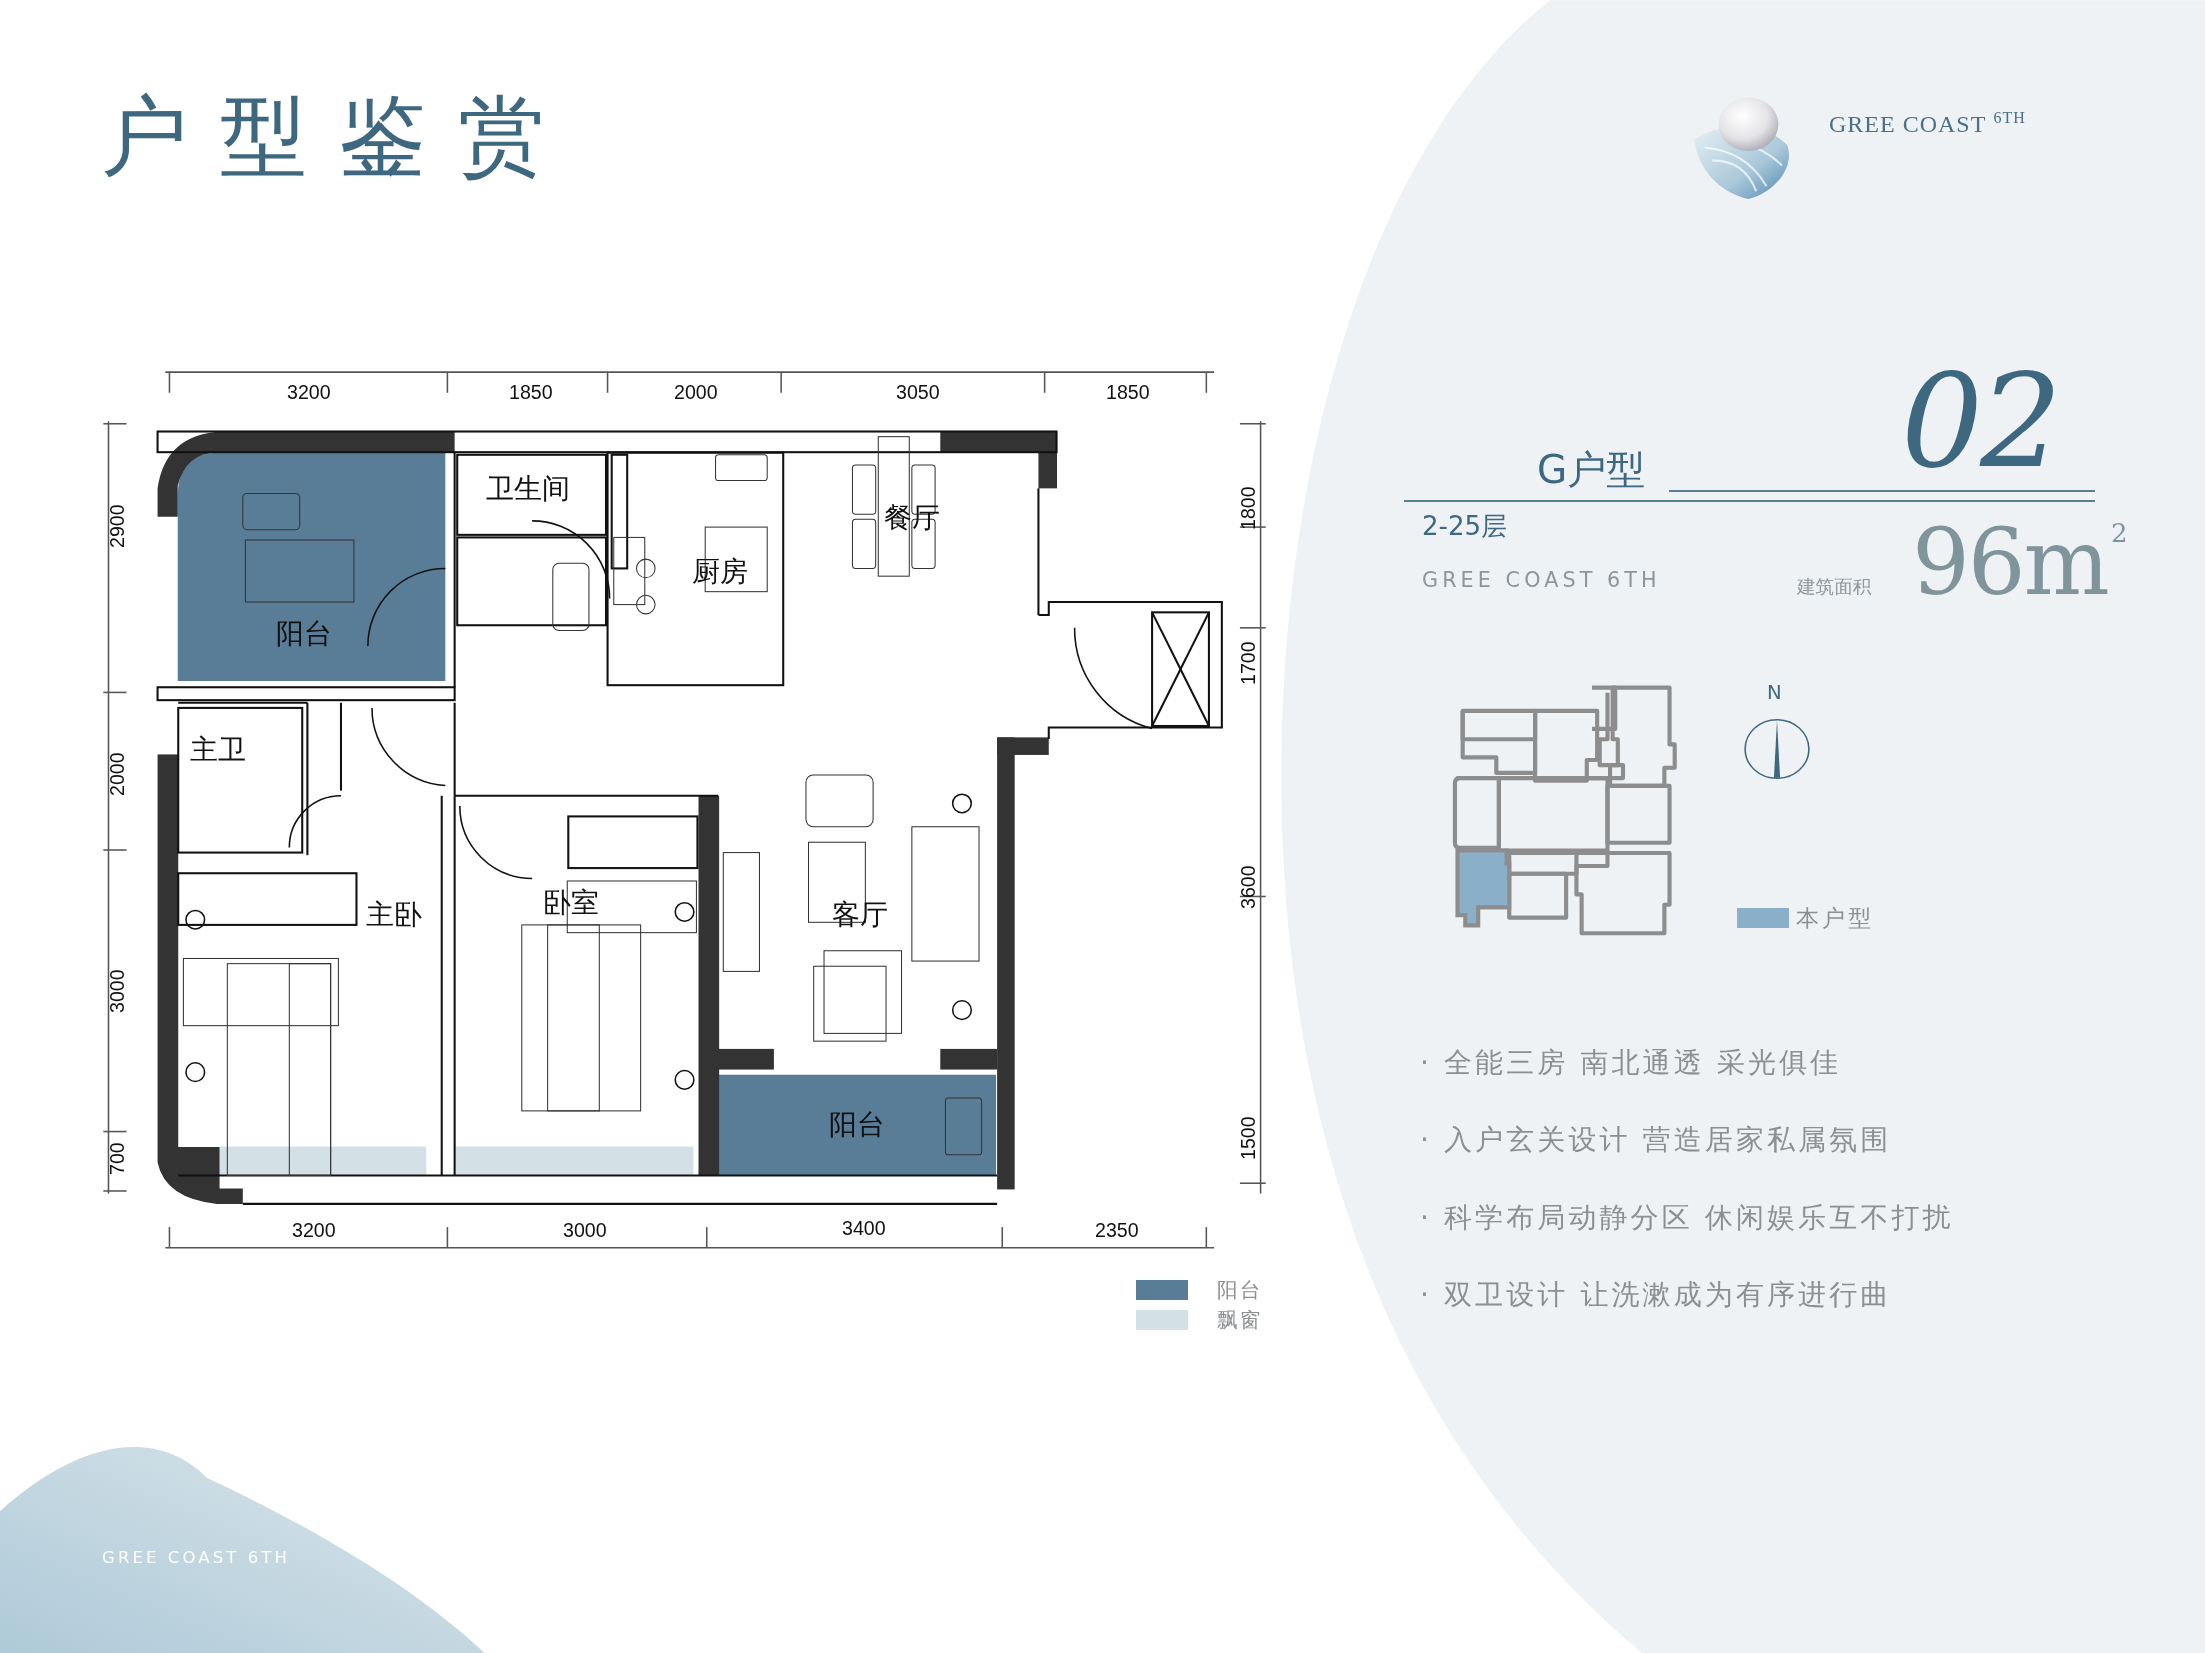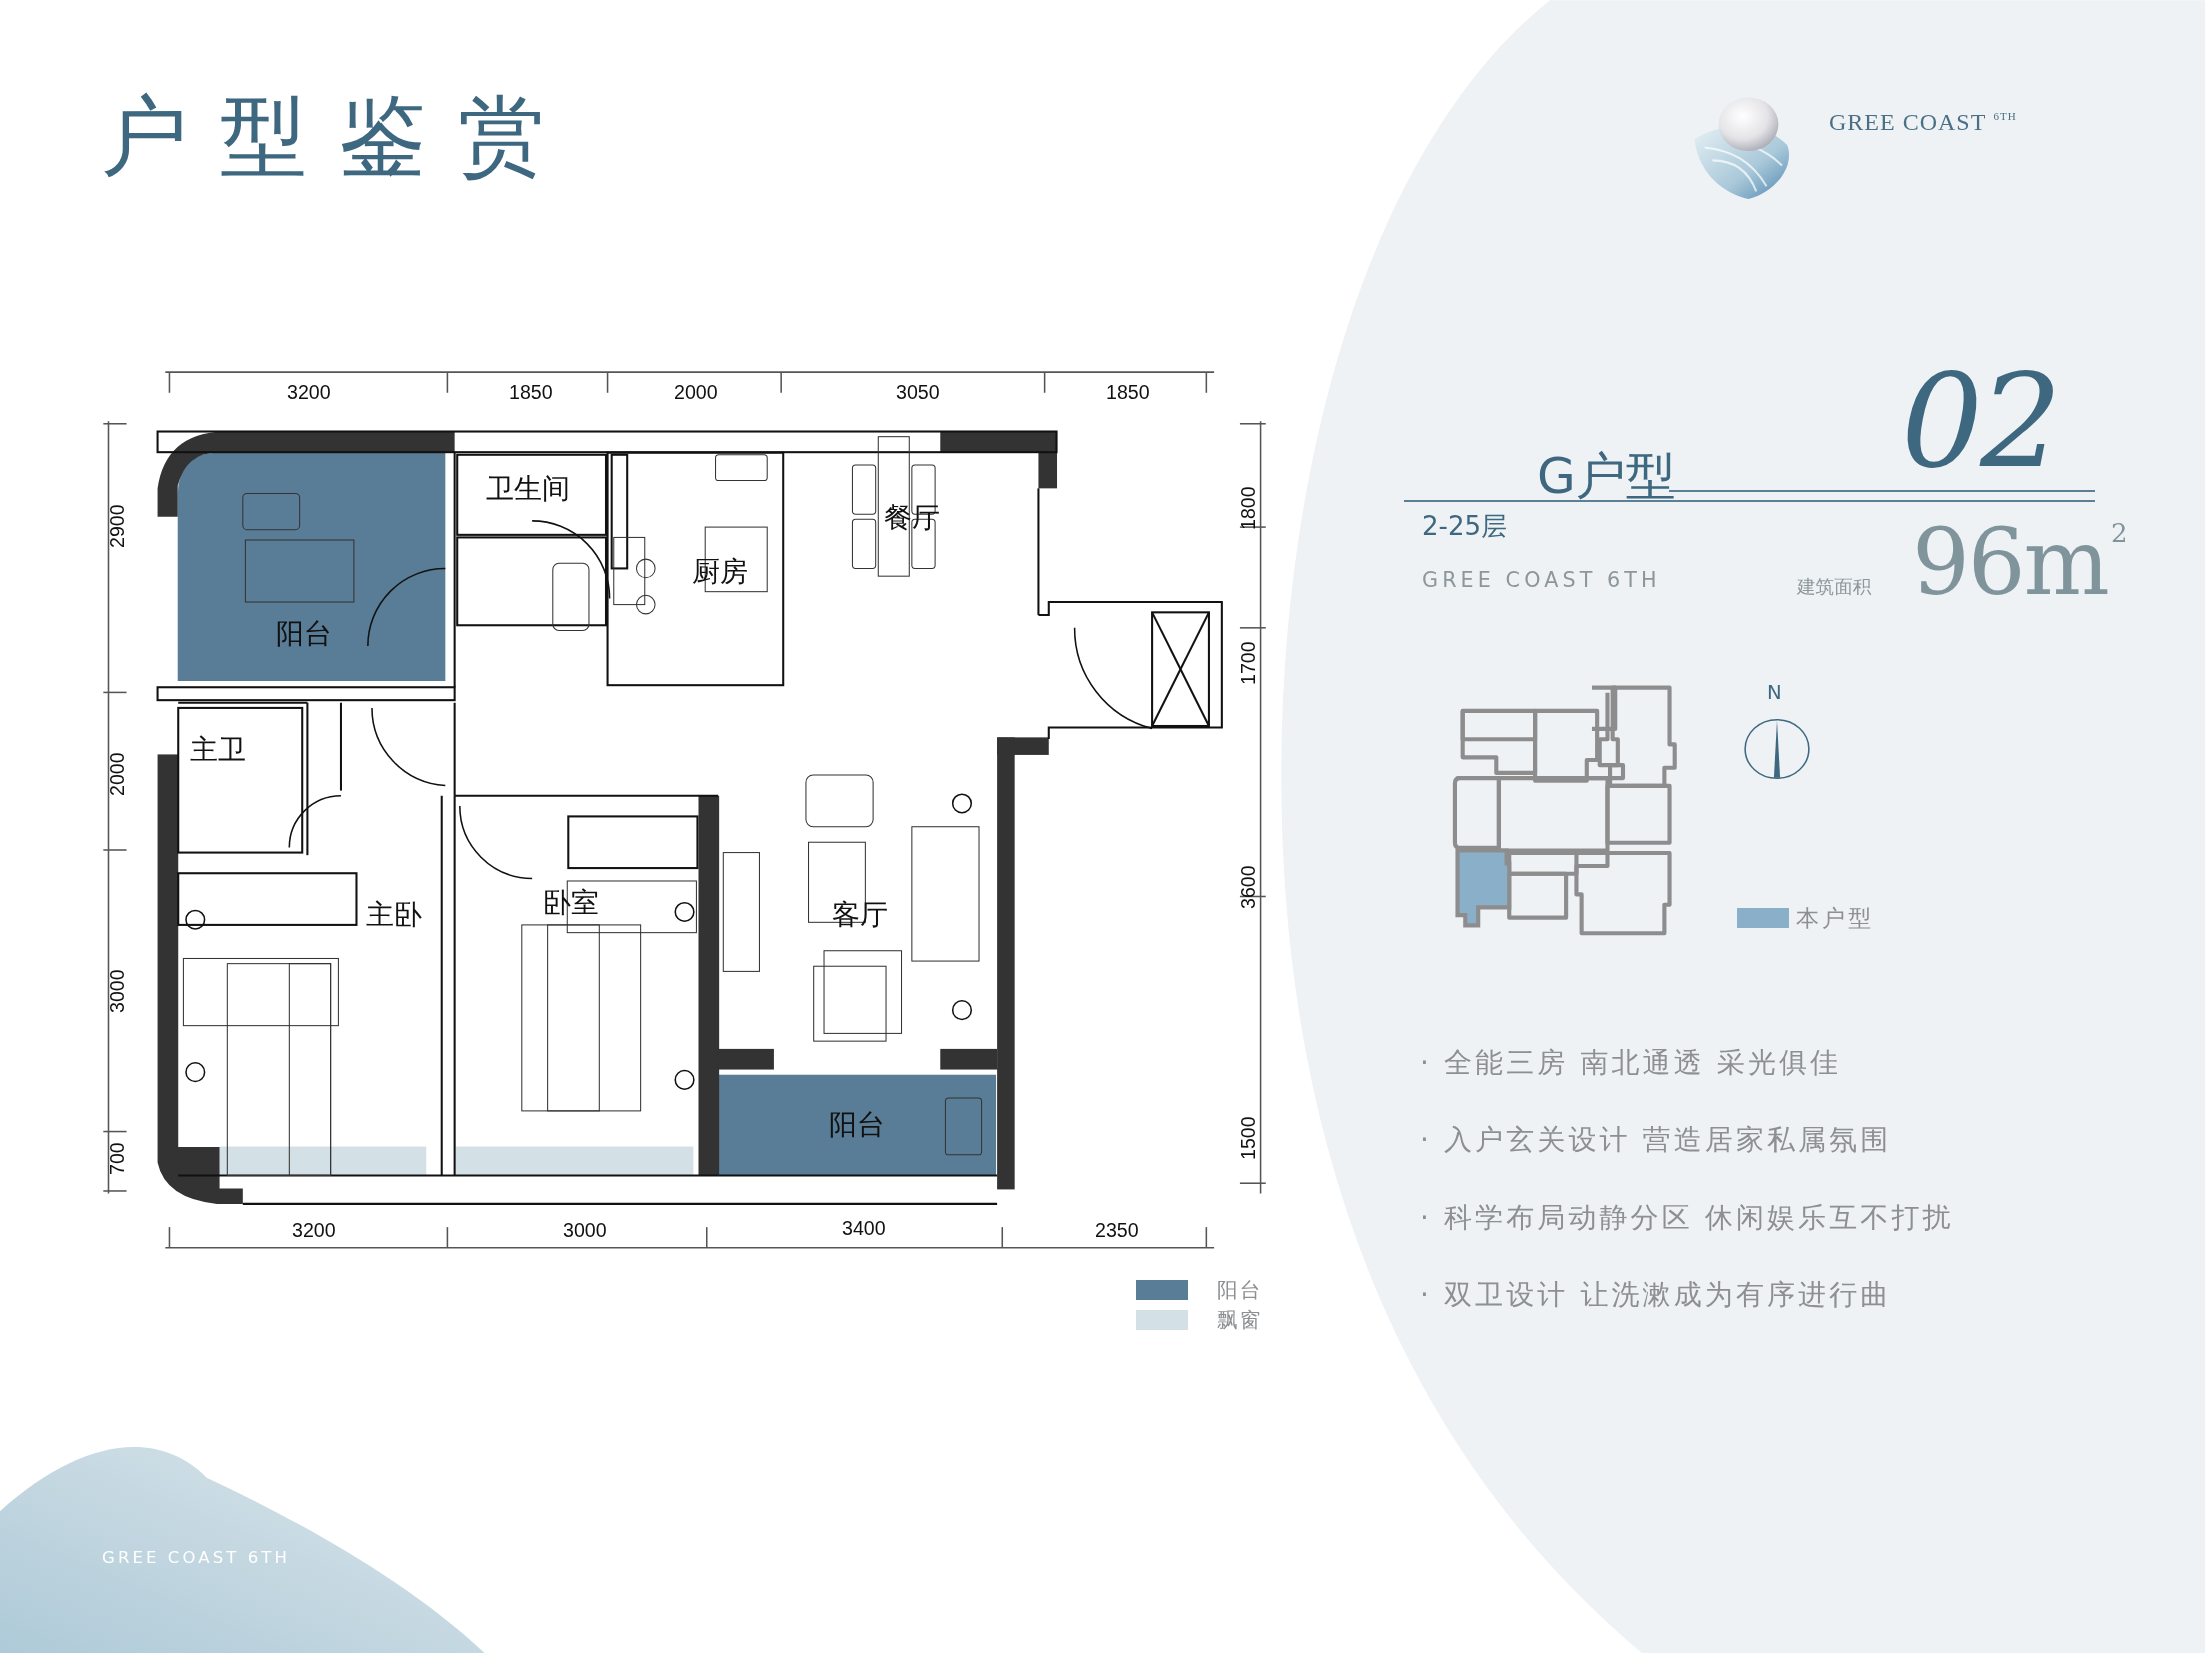--- a/index.html
+++ b/index.html
@@ -3,23 +3,23 @@
 <meta charset="utf-8">
 <style>
   * { margin:0; padding:0; box-sizing:border-box; }
   html, body { width:2205px; height:1654px; overflow:hidden; background:#ffffff; }
   body { position:relative; font-family:"DejaVu Sans","Liberation Sans",sans-serif; }
   .abs { position:absolute; }
   #bg-svg { position:absolute; left:0; top:0; width:2205px; height:1654px; }
   .page-title { left:101px; top:93px; font-size:87px; letter-spacing:32px; color:#3e6880; font-weight:normal; line-height:1; }
   .brand { left:1684px; top:88px; width:413px; height:119px; }
   .brand-en { position:absolute; left:145px; top:20.7px; font-family:"Liberation Serif","DejaVu Serif",serif; font-size:24px; color:#4a6f86; letter-spacing:1px; }
-  .brand-en sup { font-size:11px; margin-left:7.2px; vertical-align:9.3px; }
+  .brand-en sup { font-size:16px; margin-left:7.2px; vertical-align:9.3px; }
   .brand-cn { position:absolute; left:141px; top:48px; font-size:50px; color:#4e7791; letter-spacing:1px; line-height:1; }
-  .type-name { left:1537px; top:443px; font-size:50px; color:#3e6880; }
+  .type-name { left:1537px; top:443px; font-size:39px; color:#3e6880; }
   .type-num { left:1901px; top:357px; font-family:"DejaVu Serif","Liberation Serif",serif; font-style:italic; font-size:129px; color:#3e6880; letter-spacing:-3.1px; line-height:1; }
   .floors { left:1422px; top:509px; font-size:26px; color:#3e6880; }
   .gree-sm { left:1422px; top:568px; font-size:20.7px; letter-spacing:4.1px; color:#8d969c; }
   .area-label { left:1797px; top:574px; font-size:18.6px; color:#8d969c; }
   .area-val { left:1912px; top:517px; font-family:"DejaVu Serif","Liberation Serif",serif; font-size:91px; color:#7f949b; line-height:1; letter-spacing:-2.1px; }
   .area-val sup { font-size:26px; vertical-align:52px; margin-left:3.1px; }
   .rule1 { left:1669px; top:490px; width:426px; height:1.6px; background:#5b7f95; }
   .rule2 { left:1404px; top:500px; width:691px; height:1.6px; background:#5b7f95; }
   .feature { left:1420px; font-size:28px; color:#8d8f91; letter-spacing:3.1px; }
   .legend-swatch { width:52px; height:19.6px; }

